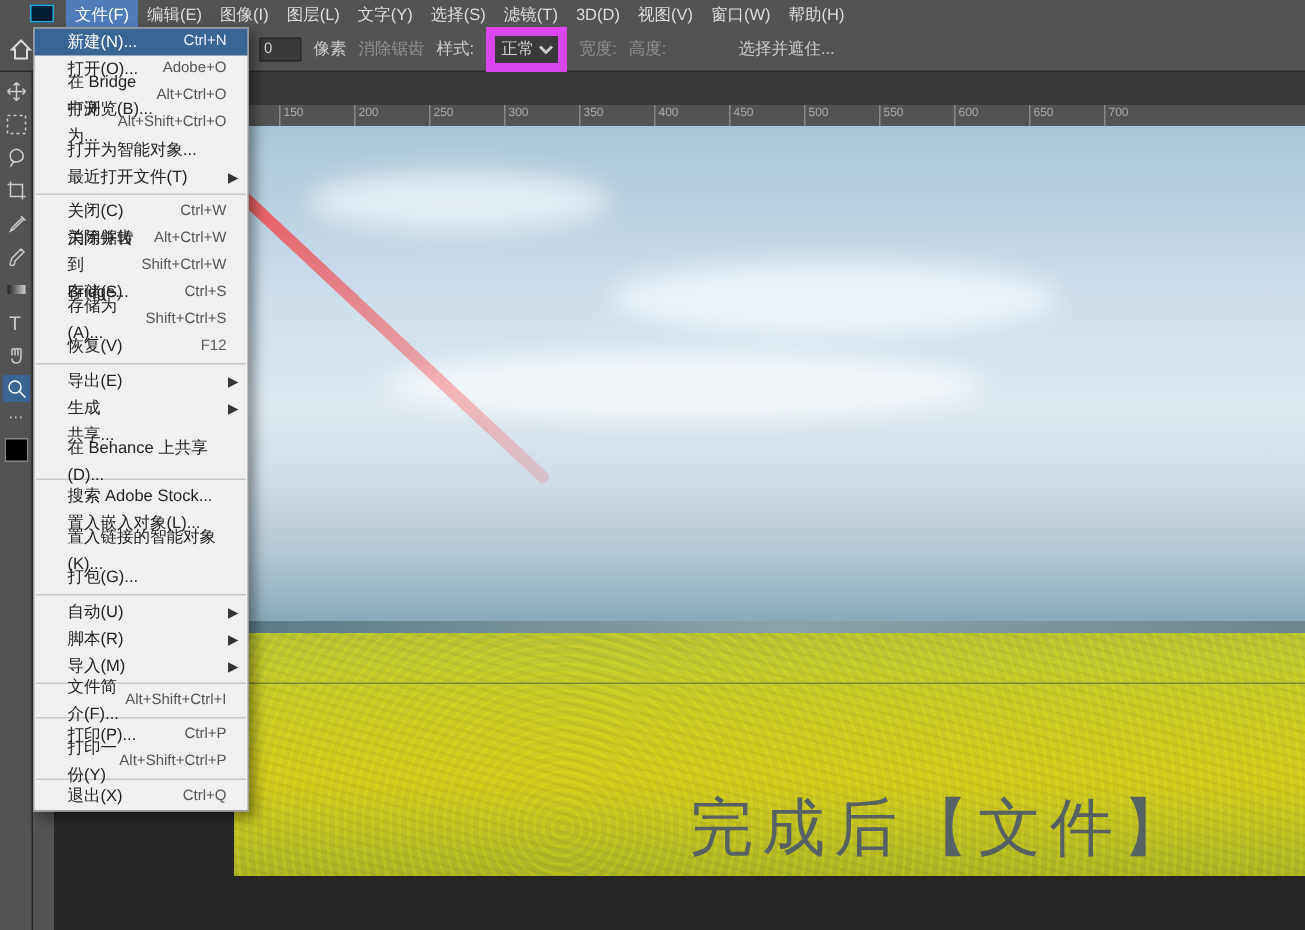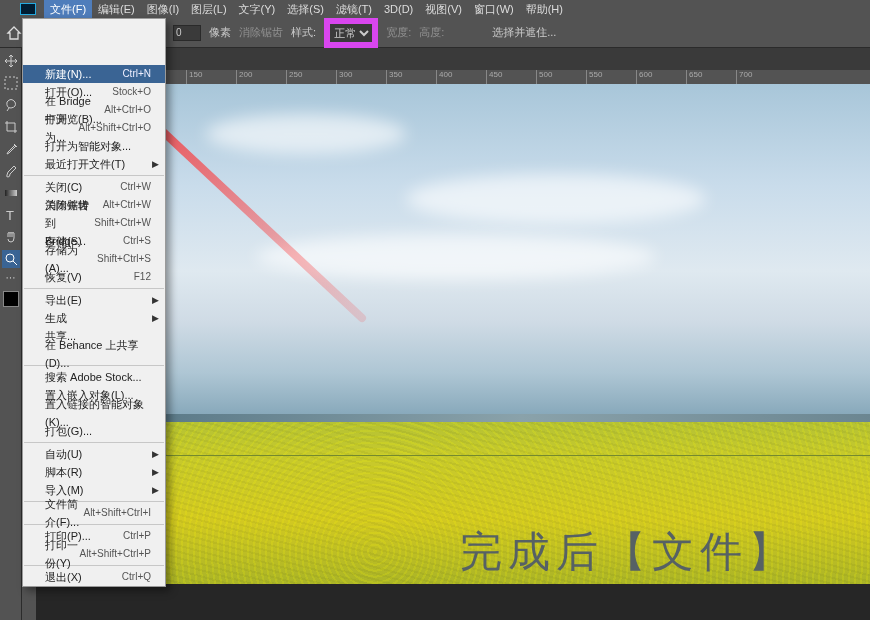--- a/index.html
+++ b/index.html
@@ -33,21 +33,21 @@
   .c2{top:90px;left:250px;width:300px;height:50px;}
   .c3{top:150px;left:100px;width:400px;height:45px;}
   .horizon-strip { position: absolute; top: 330px; left: 0; right:0; height: 8px; background: linear-gradient(90deg,#5b7a88,#8aa2aa,#6a8590);}
   .field { position: absolute; top: 338px; left: 0; right: 0; bottom: 0; background: linear-gradient(180deg, #b5c234 0%, #c6c92c 20%, #d3c921 60%, #aab427 100%); }
   .field::before{content:"";position:absolute;inset:0;background: repeating-linear-gradient(15deg, rgba(80,90,10,0.08) 0 2px, transparent 2px 6px), repeating-radial-gradient(circle at 30% 80%, rgba(255,255,0,.15) 0 2px, transparent 2px 6px);}
   .field-divider { position: absolute; top: 33px; left:0; right:0; height:1px; background:#748a2e; }
   .caption { position: absolute; bottom: 4px; right: 90px; font-size: 42px; color: #566164; letter-spacing: 6px; font-family: "SimSun", serif;}
   .annot-arrow { position: absolute; top: 18px; left: 42px; pointer-events: none; z-index: 50; }
   .dropdown { position: absolute; top: 18px; left: 22px; width: 144px; background: #f0f0f0; border: 1px solid #9a9a9a; box-shadow: 4px 4px 8px rgba(0,0,0,0.4); font-size: 11px; color: #222; z-index: 100; }
   .dropdown .row { display: flex; justify-content: space-between; align-items: center; padding: 2px 14px 2px 22px; height: 18px; line-height: 18px; cursor: default; position: relative;}
-  .dropdown .row.highlight { background: #3a6494; color: white; margin-top: 46px; }
+  .dropdown .row.highlight { background: #3a6494; color: white; }
   .dropdown .row .short { color: #555; font-size: 10px;}
   .dropdown .row.highlight .short { color: #eef; }
   .dropdown .row .arrow { position:absolute; right:6px; font-size:9px; color:#333;}
   .dropdown hr { border: none; border-top: 1px solid #c7c7c7; margin: 2px 1px; }
   .prev-next { position: absolute; left: 0; top: 300px; width: 24px; height: 50px; background: rgba(50,50,50,0.6); color:#ccc; display:flex; align-items:center; justify-content:center; font-size:20px; z-index:10;}
 </style>
 </head>
 <body>
 
 <div class="menubar">
@@ -195,21 +195,21 @@
   <path d="M8 8 L320 300" stroke="url(#red)" stroke-width="8" stroke-linecap="round"></path>
 </svg>
 
 <div class="dropdown" id="file-menu">
     <div class="row highlight">
       <span>新建(N)...</span>
       <span class="short">Ctrl+N</span>
     </div>
     <div class="row">
       <span>打开(O)...</span>
-      <span class="short">Stock+O</span>
+      <span class="short">Adobe+O</span>
     </div>
     <div class="row">
       <span>在 Bridge 中浏览(B)...</span>
       <span class="short">Alt+Ctrl+O</span>
     </div>
     <div class="row">
       <span>打开为...</span>
       <span class="short">Alt+Shift+Ctrl+O</span>
     </div>
     <div class="row">

